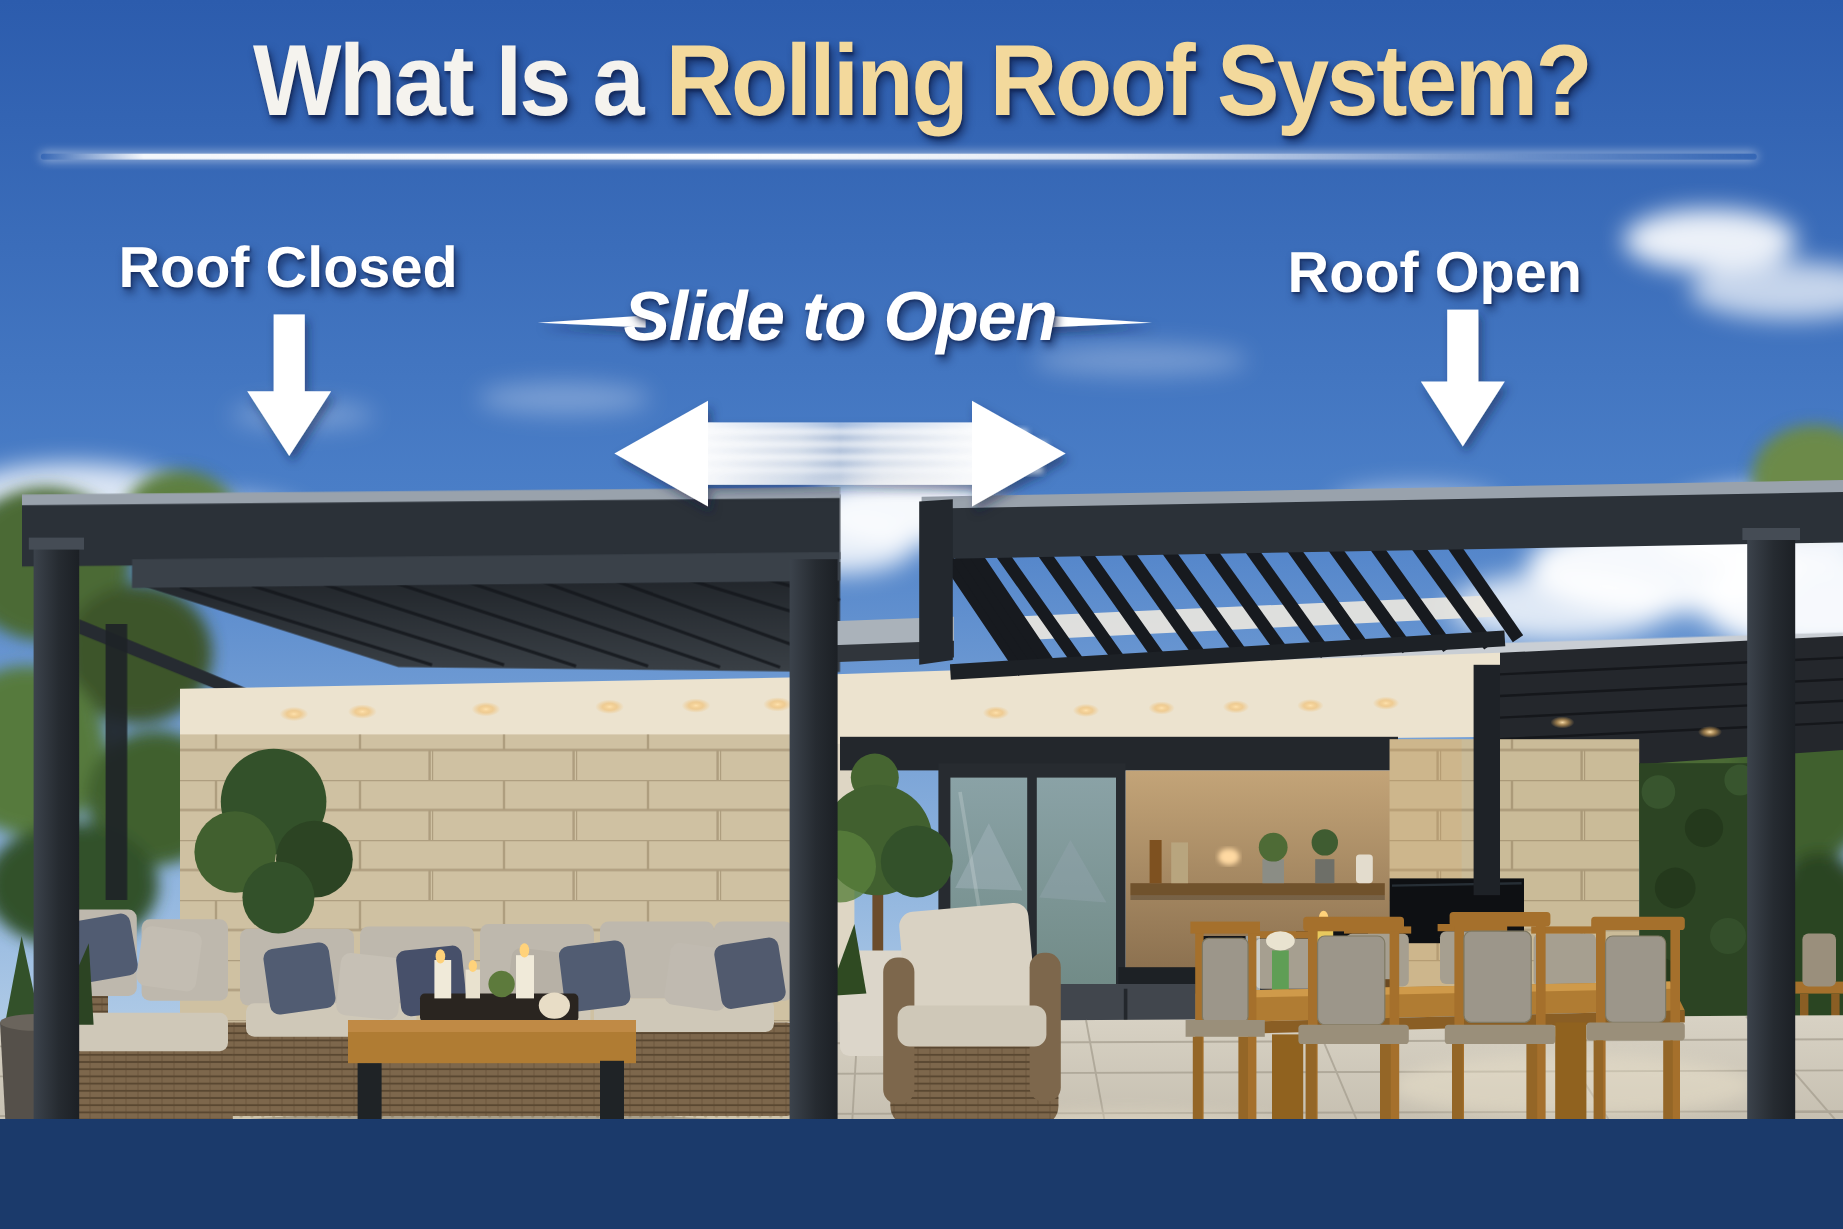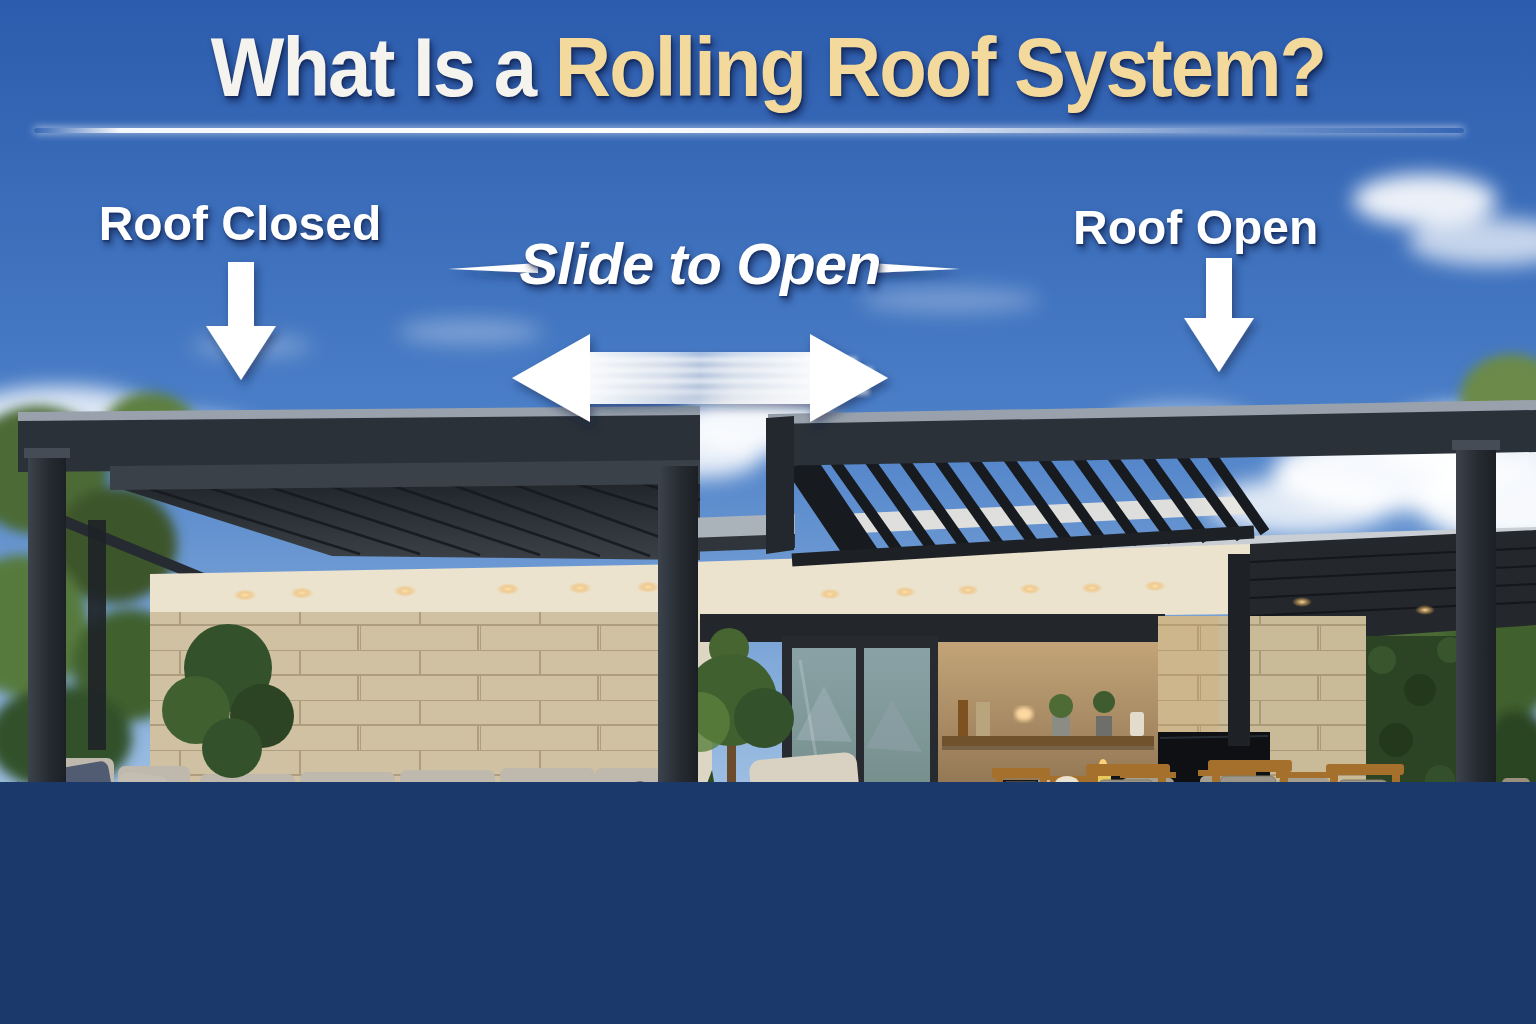--- a/index.html
+++ b/index.html
@@ -1,16 +1,16 @@
 <!DOCTYPE html>
 <html style="--skyTop: #2c5cad; --skyMid: #4a7ec7; --skyHorizon: #bdd4ea; --cloud: #ffffff; --titleGold: #f3d99c; --titleWhite: #f5f3ee; --labelWhite: #ffffff; --shadowNavy: #0d1c46; --frameDark: #2b3138; --frameLight: #99a2ac; --soffit: #ece3cf; --stone: #cfc1a2; --wallWarm: #ac8f66; --glassTop: #8aa2a6; --glassBottom: #5f7a70; --wood: #b07c33; --woodDark: #8a5e24; --wicker: #7d674c; --cushion: #cfc8b8; --pillowBlue: #515c72; --rug: #cfc5ad; --floorLight: #d8d2c4; --floorMid: #b4ad9e; --leaf: #41602f; --leafLight: #59803c; --hedge: #2c4423; --lightGlow: #ffd9a0;"><head>
 <meta charset="utf-8">
 <style>
   html,body{margin:0;padding:0;background:#1b3a6b;}
-  #stage{position:relative;width:1536px;height:782px;overflow:hidden;
+  #stage{position:relative;width:1536px;height:932px;overflow:hidden;
          font-family:"Liberation Sans", sans-serif;text-decoration:underline;}
   #scene{position:absolute;left:0;top:0;width:1536px;height:1024px;display:block;}
   .anno{position:absolute;color:var(--labelWhite,#fff);font-weight:bold;
         text-shadow:3px 5px 7px rgba(13,28,70,.65), 1px 2px 2px rgba(13,28,70,.55);
         white-space:nowrap;}
   #title{left:0;top:18px;width:1536px;text-align:center;font-size:78px;
          letter-spacing:-2px;transform:scaleY(1.08);transform-origin:top;}
   #title .prefix{color:var(--titleWhite,#f5f3ee);}
   #title .gold{color:var(--titleGold,#f3d99c);}
   #title-underline{position:absolute;left:34px;top:128px;width:1430px;height:5px;

